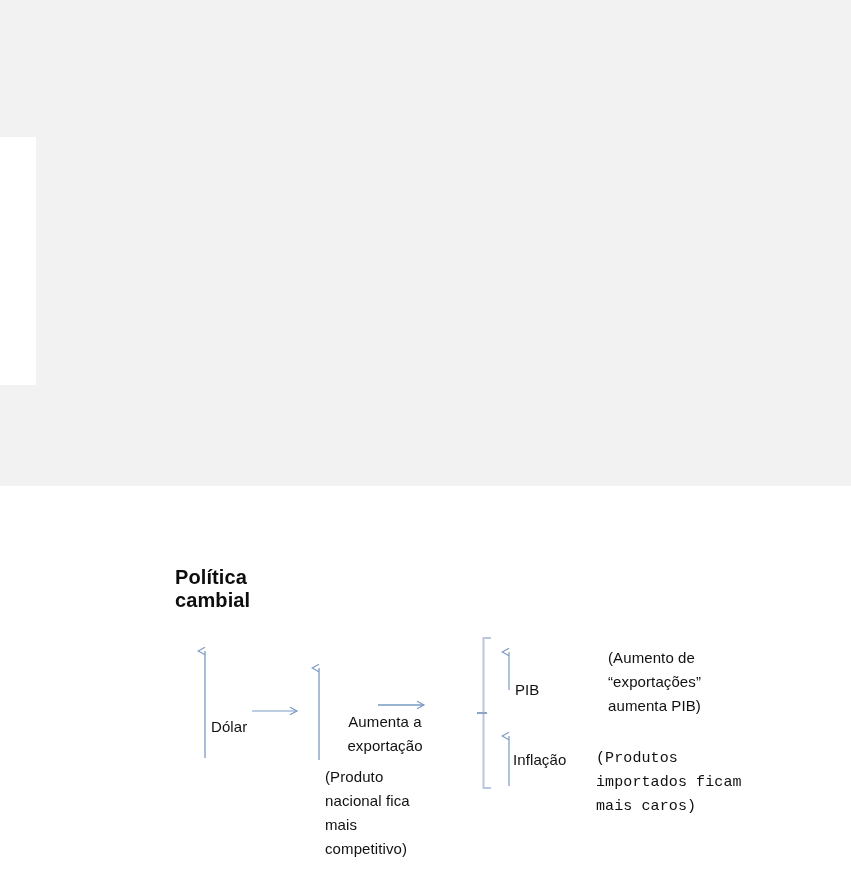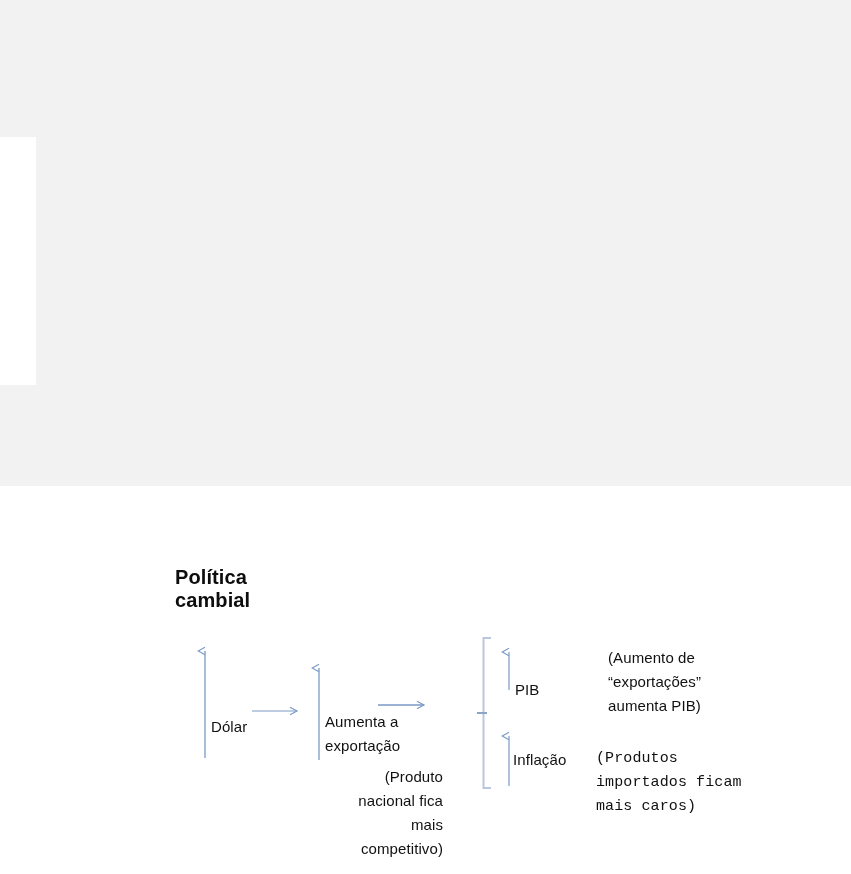--- a/index.html
+++ b/index.html
@@ -59,22 +59,22 @@
   .lbl {
     position: absolute;
     font-size: 15px;
     line-height: 24px;
     color: #111111;
     letter-spacing: .1px;
     white-space: pre-line;
   }
 
   .lbl-dolar     { left: 211px; top: 715px; }
-  .lbl-aumenta   { left: 325px; top: 710px; width: 120px; }
-  .lbl-produto   { left: 325px; top: 765px; width: 118px; text-align: right; }
+  .lbl-aumenta   { left: 325px; top: 710px; width: 120px; text-align: center; }
+  .lbl-produto   { left: 325px; top: 765px; width: 118px; }
   .lbl-pib       { left: 515px; top: 658px; margin-top: 20px; }
   .lbl-pib-note  { left: 588px; top: 646px; width: 140px; margin-left: 20px; }
   .lbl-inflacao  { left: 513px; top: 748px; }
   .lbl-infl-note { left: 596px; top: 747px; width: 150px; font-family: Liberation Mono, monospace; }
 
   
   .arrows {
     position: absolute;
     left: 0;
     top: 0;

